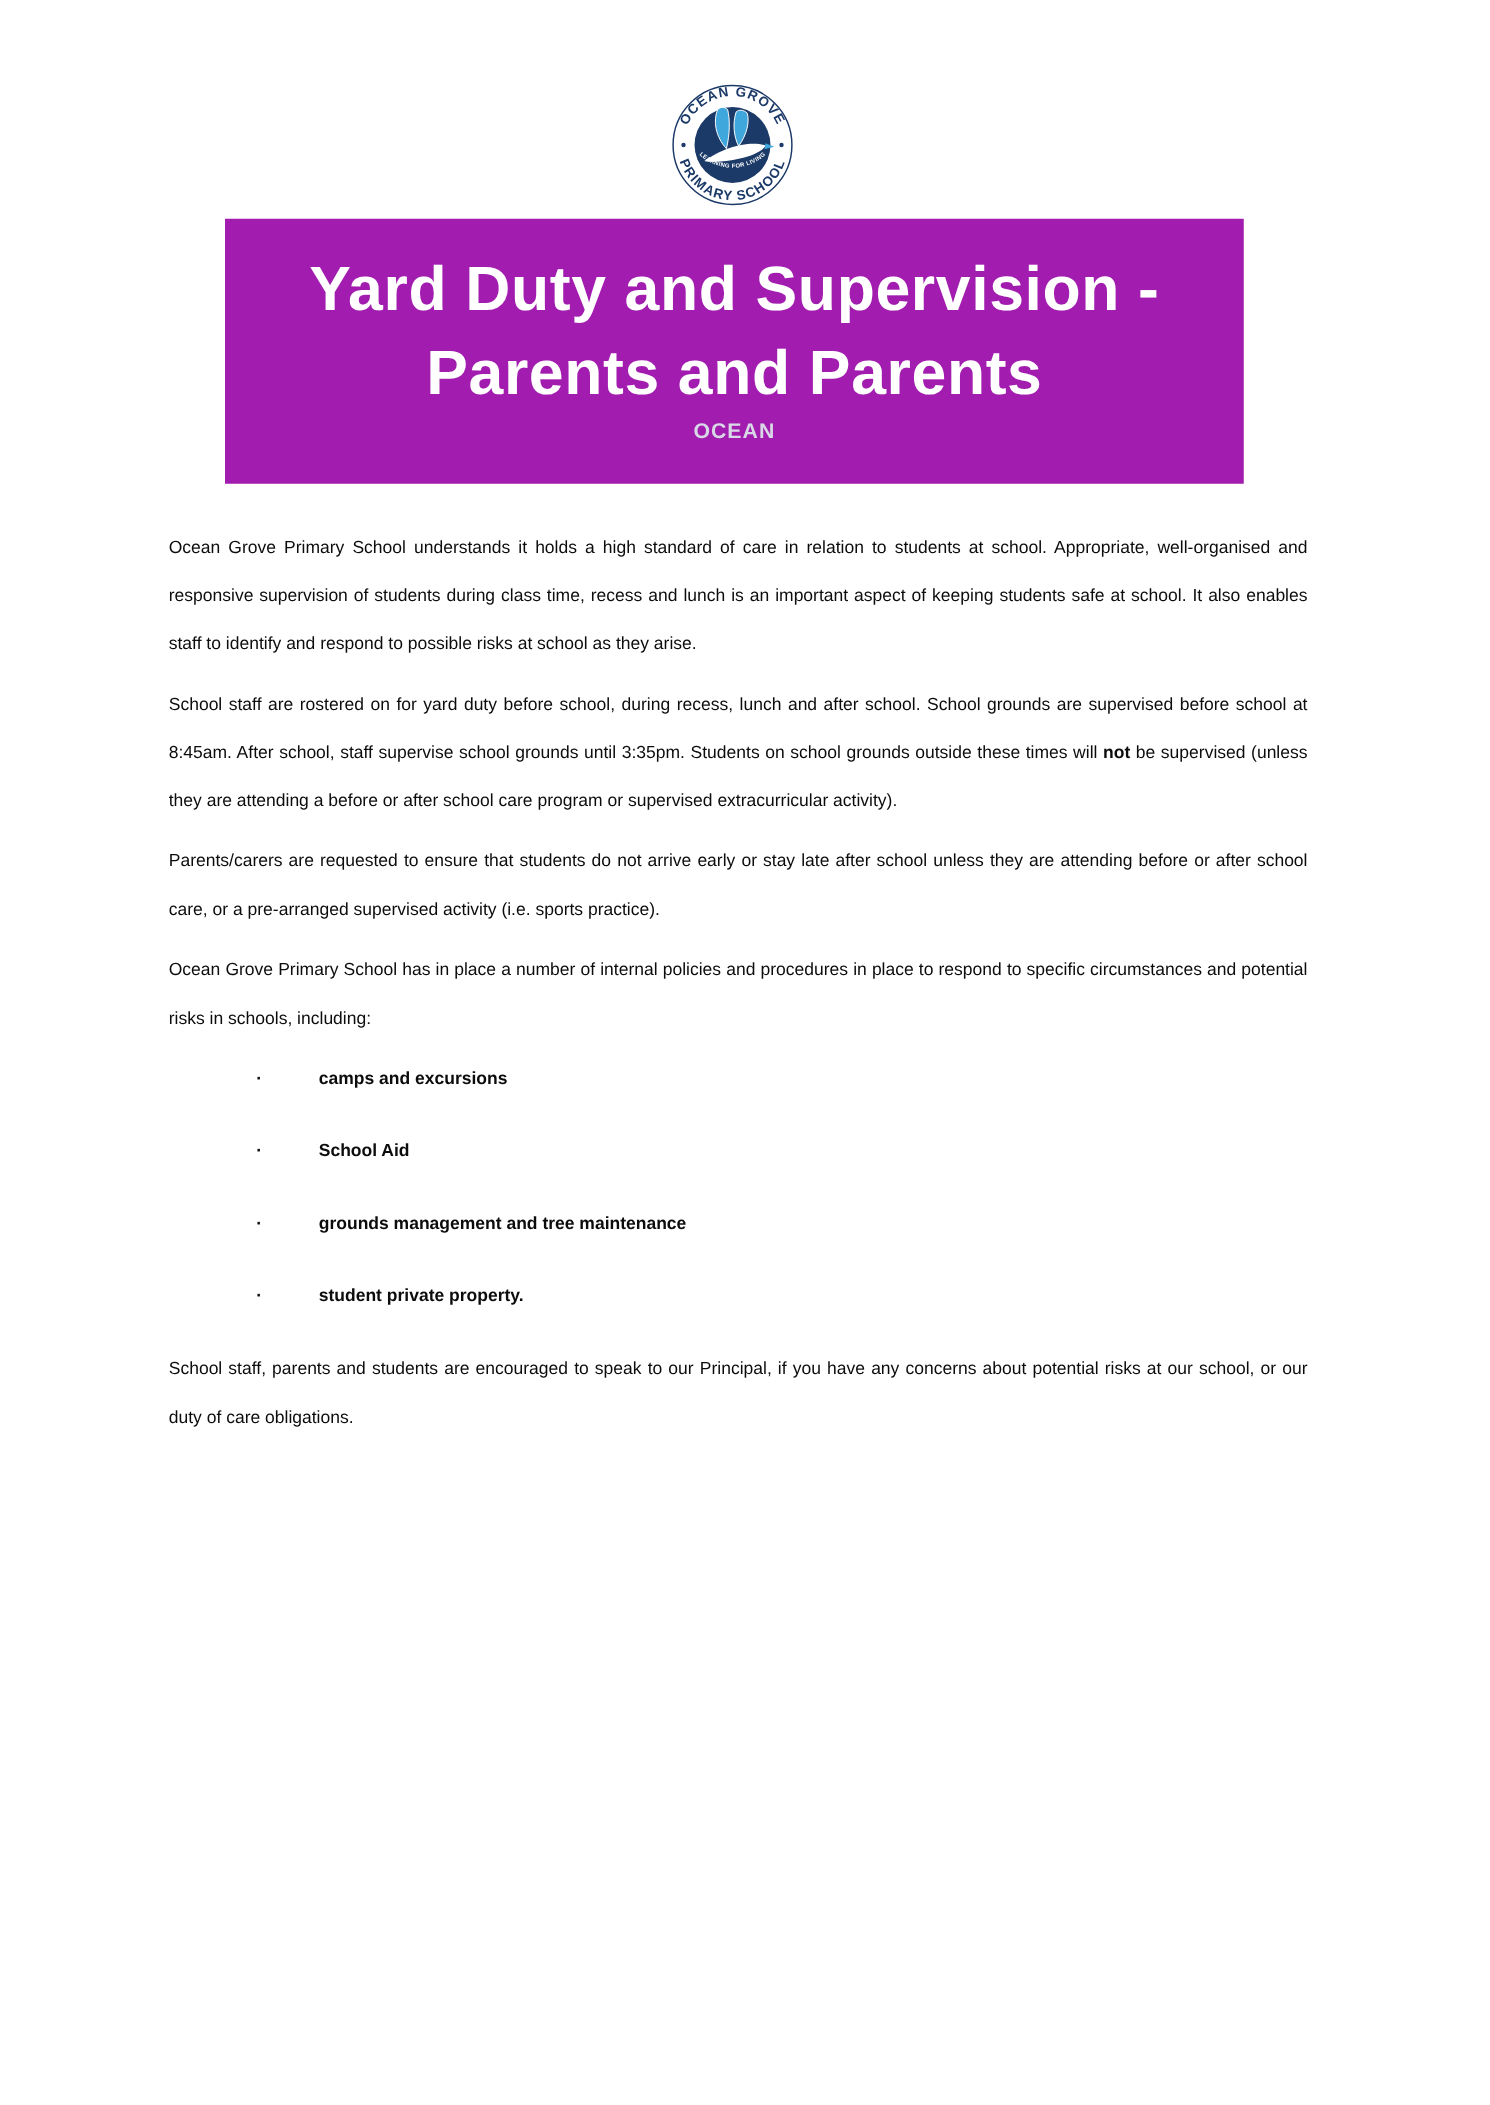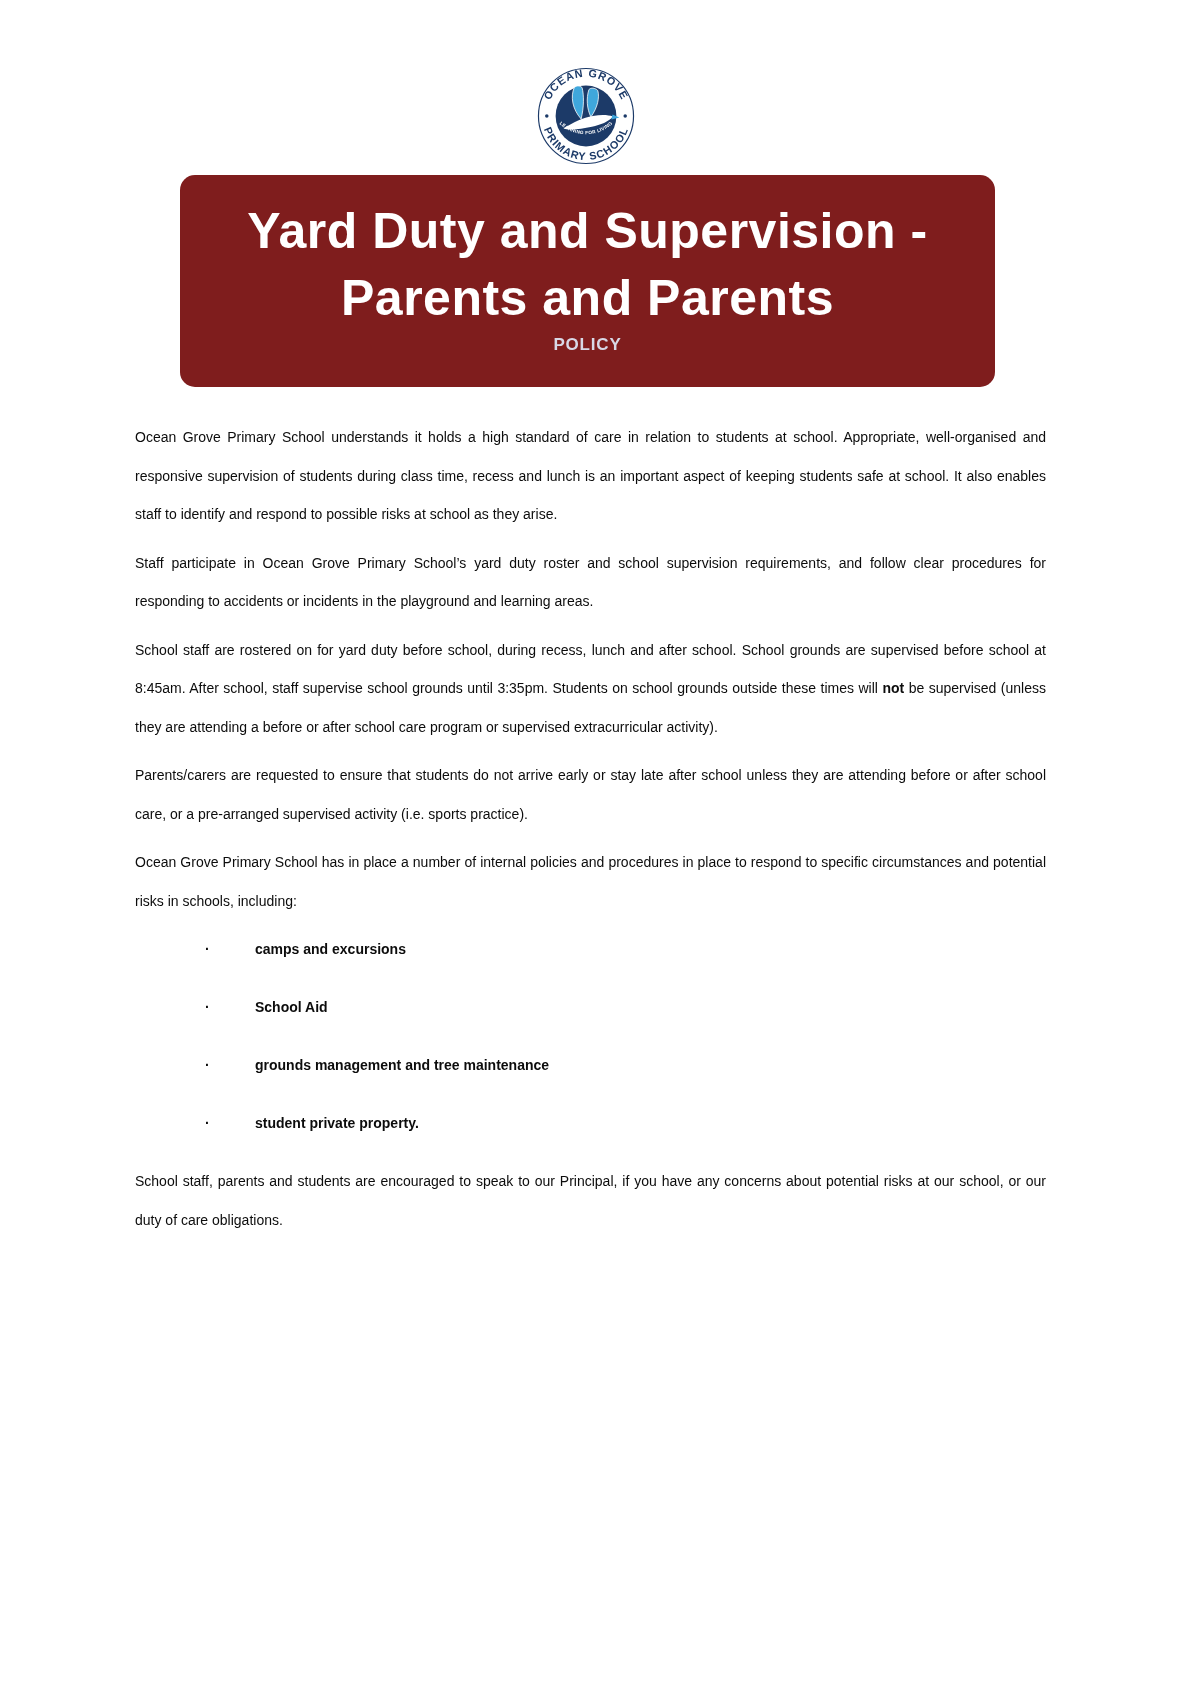--- a/index.html
+++ b/index.html
@@ -85,29 +85,28 @@
       <path d="M38 21 C34 30 36 43 45 53 C48 41 48 29 46 21 C43 18.5 40 19 38 21 Z" stroke="#ffffff" stroke-width="0.8" fill="#3fa7dc"></path>
       <path d="M53 23 C50 32 51 43 55 51 C62 41 64 31 62 24 C59 21 55 21 53 23 Z" stroke="#ffffff" stroke-width="0.8" fill="#3fa7dc"></path>
       <path d="M27 63 C37 56 47 52 57 50 C65 48.5 72 48.5 77.5 50.5 C73 56 65 59 56 61 C45 63.5 34 64.5 27 63 Z" fill="#ffffff"></path>
       <path d="M77 48.5 L84 51.5 L76 53.5 Z" fill="#3fa7dc"></path>
     </g>
     <text class="ribbon-text" fill="#ffffff">
       <textPath href="#lgRib" startOffset="50%" text-anchor="middle">LEARNING FOR LIVING</textPath>
     </text>
   </svg>
 
-  <div class="banner" style="background: #7f1d1d; border-radius: 15px;">
+  <div class="banner" style="background: #a21caf;">
     <div class="banner-title">Yard Duty and Supervision -</div>
     <div class="banner-title">Parents and Parents</div>
-    <div class="banner-sub">POLICY</div>
+    <div class="banner-sub">OCEAN</div>
   </div>
 
   <div class="content">
     <p><span>Ocean Grove Primary School understands it holds a high standard of care in relation to students at school. Appropriate, well-organised and responsive supervision of students during class time, recess and lunch is an important aspect of keeping students safe at school. It also enables staff to identify and respond to possible risks at school as they arise.</span></p>
-    <p><span>Staff participate in Ocean Grove Primary School’s yard duty roster and school supervision requirements, and follow clear procedures for responding to accidents or incidents in the playground and learning areas.</span></p>
     <p><span>School staff are rostered on for yard duty before school, during recess, lunch and after school. School grounds are supervised before school at 8:45am. After school, staff supervise school grounds until 3:35pm. Students on school grounds outside these times will </span><span class="b">not</span><span> be supervised (unless they are attending a before or after school care program or supervised extracurricular activity).</span></p>
     <p><span>Parents/carers are requested to ensure that students do not arrive early or stay late after school unless they are attending before or after school care, or a pre-arranged supervised activity (i.e. sports practice).</span></p>
     <p><span>Ocean Grove Primary School has in place a number of internal policies and procedures in place to respond to specific circumstances and potential risks in schools, including:</span></p>
 
     <div class="list">
       <div class="list-item">
         <span class="marker">·</span><span>camps and excursions</span>
       </div>
       <div class="list-item">
         <span class="marker">·</span><span>School Aid</span>

